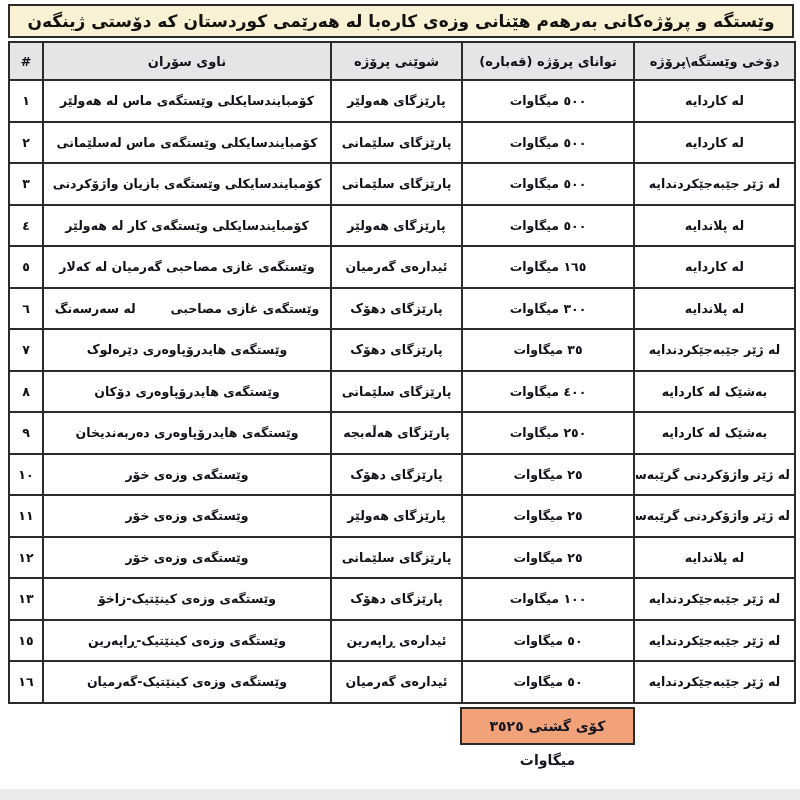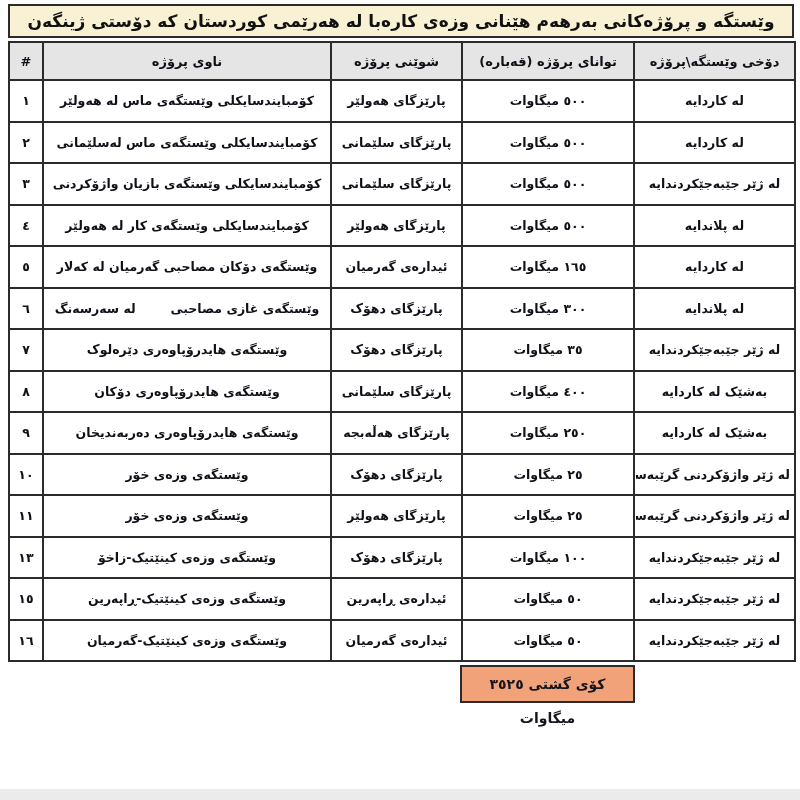--- a/index.html
+++ b/index.html
@@ -102,21 +102,21 @@
       <colgroup>
         <col style="width:34px">
         <col style="width:288px">
         <col style="width:131px">
         <col style="width:172px">
         <col style="width:161px">
       </colgroup>
       <thead>
         <tr>
           <th>#</th>
-          <th>ناوی پرۆژە</th>
+          <th>ناوی سۆران</th>
           <th>شوێنی پرۆژە</th>
           <th>توانای پرۆژە (قەبارە)</th>
           <th>دۆخی وێستگە\پرۆژە</th>
         </tr>
       </thead>
       <tbody id="rows">
   <tr>
     <td class="c-index">١</td>
     <td class="c-name">کۆمبایندسایکلی وێستگەی ماس له هەولێر</td>
     <td class="c-loc">پارێزگای هەولێر</td>
@@ -143,21 +143,21 @@
   <tr>
     <td class="c-index">٤</td>
     <td class="c-name">کۆمبایندسایکلی وێستگەی کار له هەولێر</td>
     <td class="c-loc">پارێزگای هەولێر</td>
     <td class="c-cap">٥٠٠ میگاوات</td>
     <td class="c-status">له پلاندایه</td>
   </tr>
 
   <tr>
     <td class="c-index">٥</td>
-    <td class="c-name">وێستگەی دۆکان مصاحبی گەرمیان له کەلار</td>
+    <td class="c-name">وێستگەی غازی مصاحبی گەرمیان له کەلار</td>
     <td class="c-loc">ئیدارەی گەرمیان</td>
     <td class="c-cap">١٦٥ میگاوات</td>
     <td class="c-status">له کاردایه</td>
   </tr>
 
   <tr>
     <td class="c-index">٦</td>
     <td class="c-name">وێستگەی غازی مصاحبی &nbsp;&nbsp;&nbsp;&nbsp;&nbsp;&nbsp; له سەرسەنگ</td>
     <td class="c-loc">پارێزگای دهۆک</td>
     <td class="c-cap">٣٠٠ میگاوات</td>
@@ -197,20 +197,27 @@
   </tr>
 
   <tr>
     <td class="c-index">١١</td>
     <td class="c-name">وێستگەی وزەی خۆر</td>
     <td class="c-loc">پارێزگای هەولێر</td>
     <td class="c-cap">٢٥ میگاوات</td>
     <td class="c-status">له ژێر واژۆکردنی گرێبەستە</td>
   </tr>
 
+  <tr>
+    <td class="c-index">١٢</td>
+    <td class="c-name">وێستگەی وزەی خۆر</td>
+    <td class="c-loc">پارێزگای سلێمانی</td>
+    <td class="c-cap">٢٥ میگاوات</td>
+    <td class="c-status">له پلاندایه</td>
+  </tr>
 
   <tr>
     <td class="c-index">١٣</td>
     <td class="c-name">وێستگەی وزەی کینێتیک-زاخۆ</td>
     <td class="c-loc">پارێزگای دهۆک</td>
     <td class="c-cap">١٠٠ میگاوات</td>
     <td class="c-status">له ژێر جێبەجێکردندایه</td>
   </tr>
 
 

